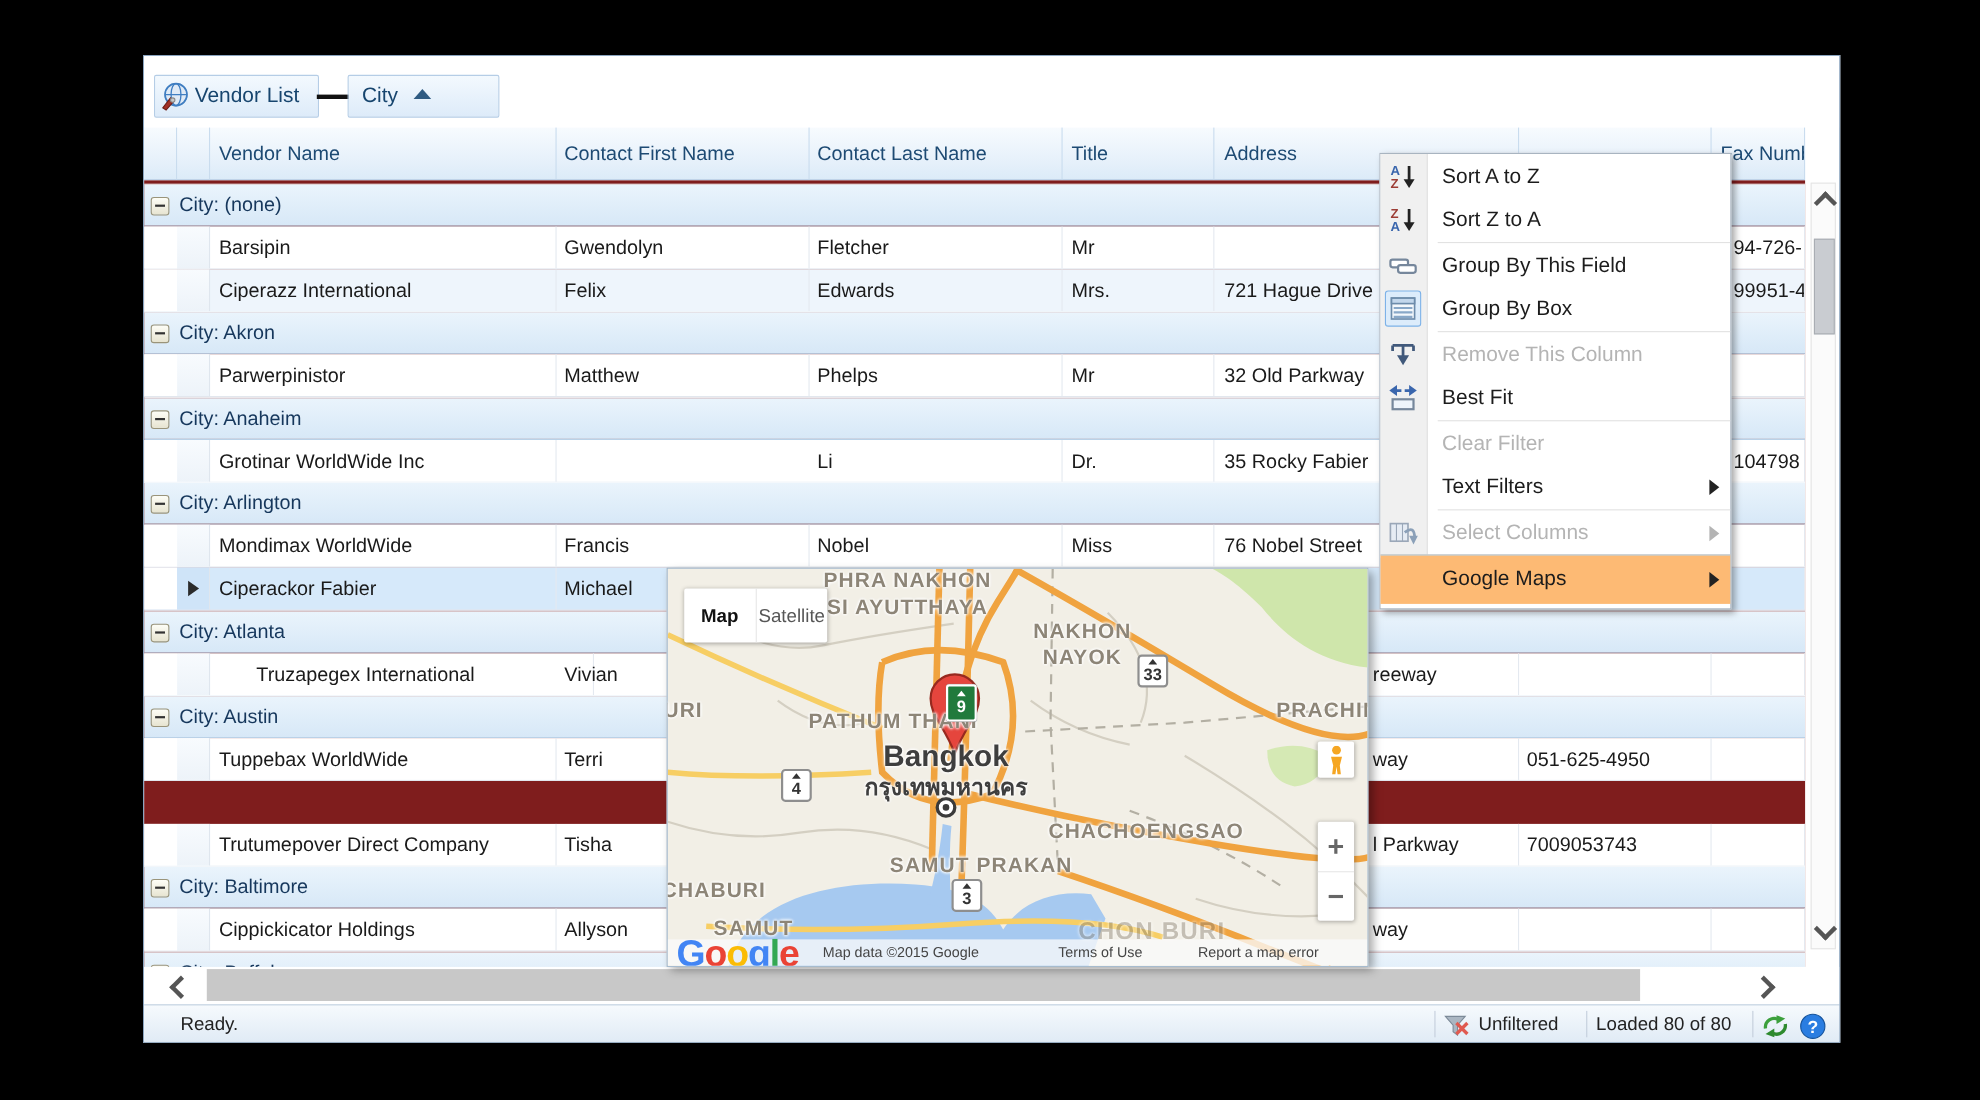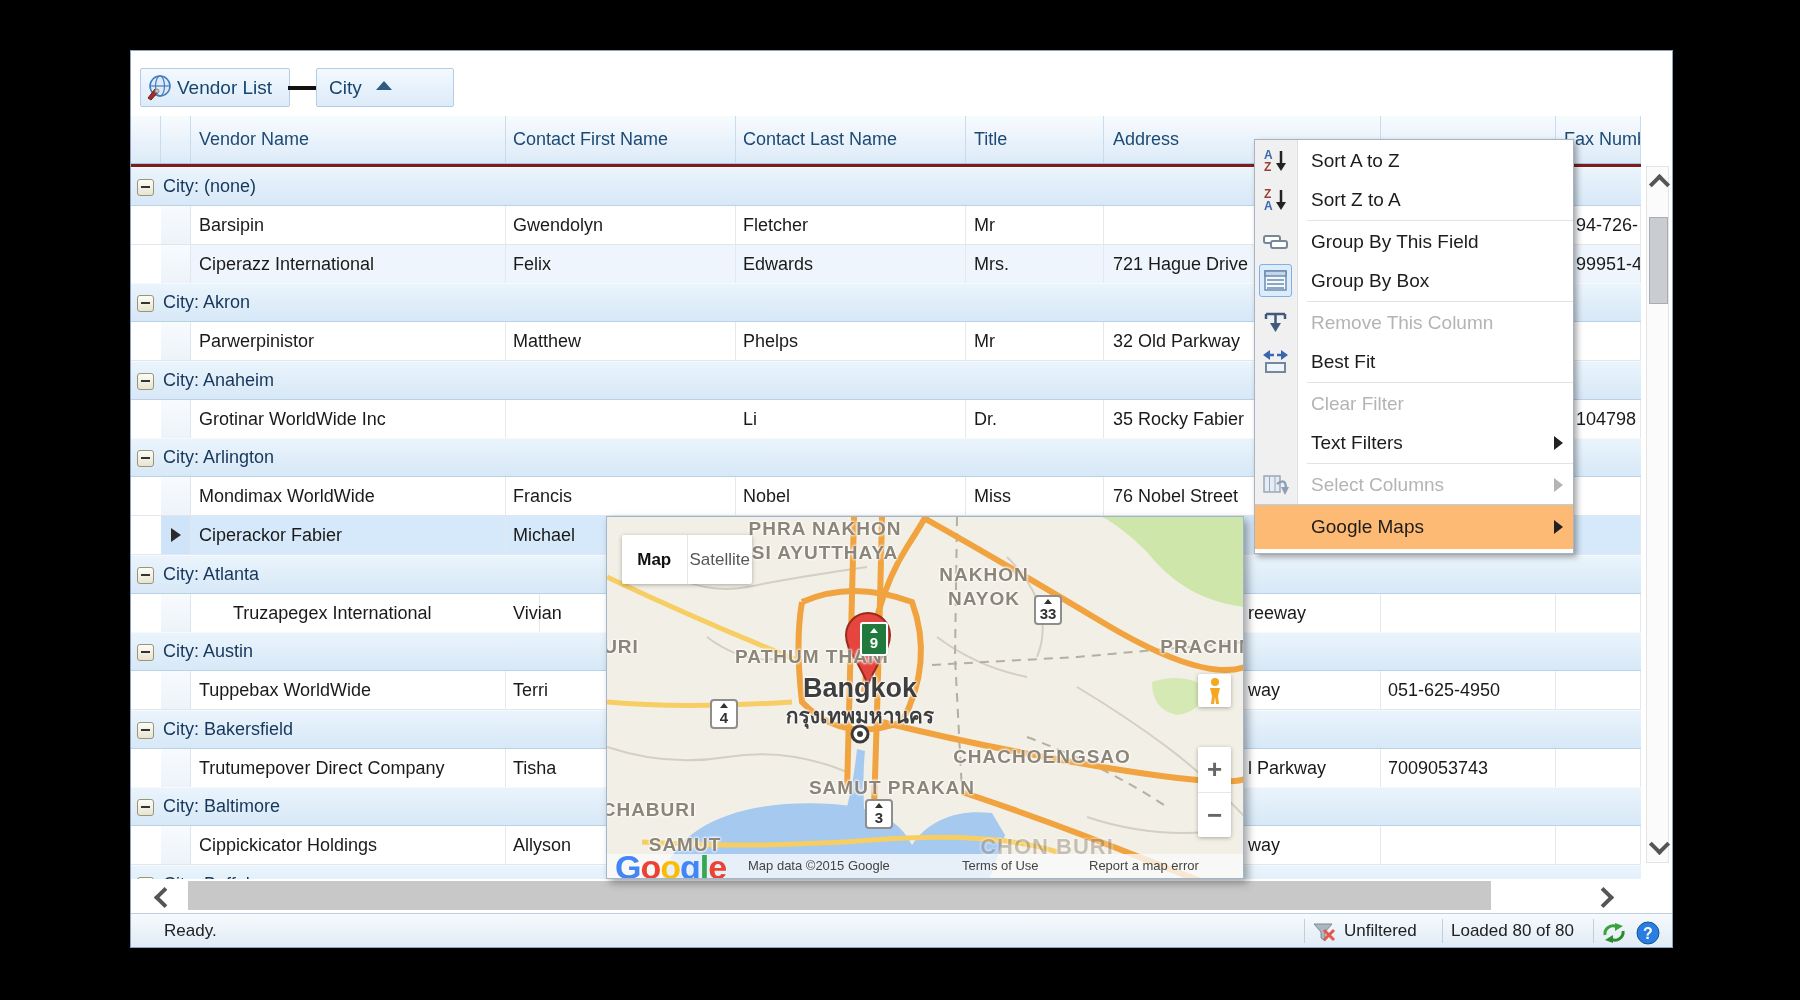--- a/index.html
+++ b/index.html
@@ -361,24 +361,20 @@
           <span class="dtext" style="left: 9px;"></span>
         </div>
         <div class="dcell" style="left: 1250px; width: 175px;">
           <span class="dtext" style="left: 7px;">051-625-4950</span>
         </div>
         <div class="dcell" style="left: 1425px; width: 85px;">
           <span class="dtext" style="left: 20px;"></span>
         </div>
         <span class="dtext" style="left: 1117px;">way</span>
       </div>
-      <div class="grouprow" style="top: 546px;">
-        <div class="collapse"></div>
-        <div class="grouplabel">City: Bakersfield</div>
-      </div>
       <div class="datarow" style="top: 585px;">
         <div class="indentcell"></div>
         <div class="selcell"></div>
         <div class="dcell" style="left: 60px; width: 315px;">
           <span class="dtext" style="left: 8px;">Trutumepover Direct Company</span>
         </div>
         <div class="dcell" style="left: 375px; width: 230px;">
           <span class="dtext" style="left: 7px;">Tisha</span>
         </div>
         <div class="dcell" style="left: 605px; width: 230px;">

